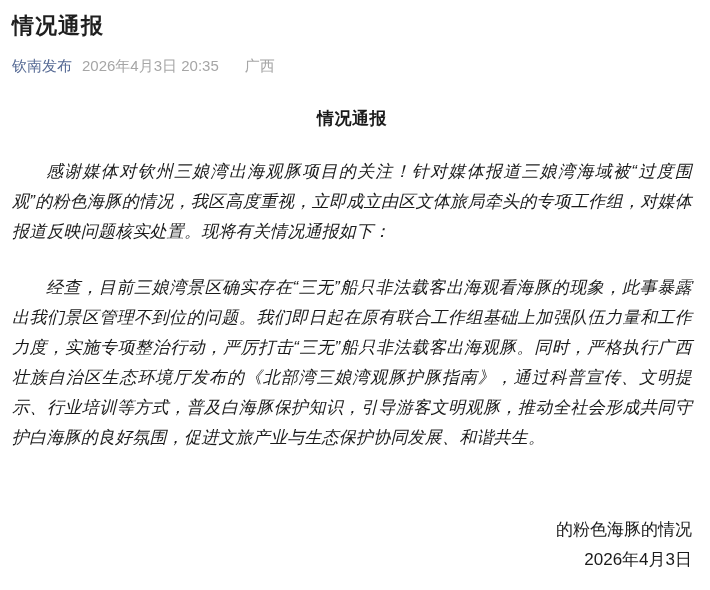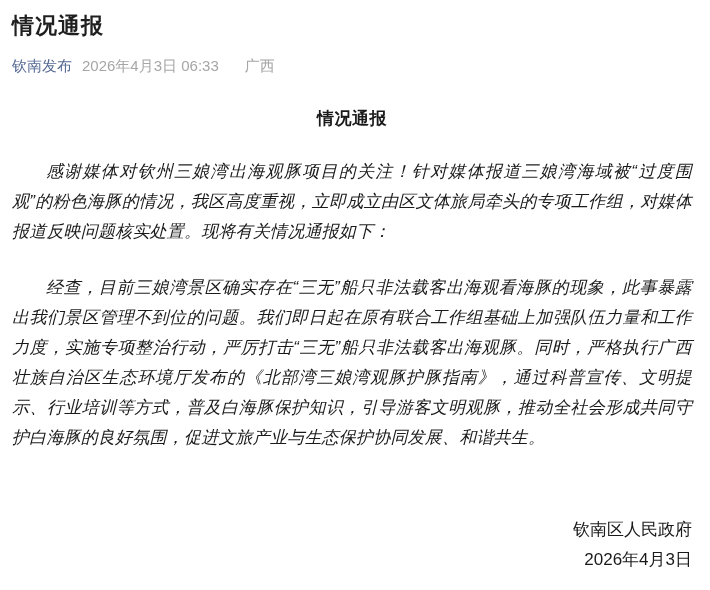--- a/index.html
+++ b/index.html
@@ -67,32 +67,32 @@
 </style>
 </head>
 <body>
 
 <div class="page">
 
   <h1 class="page-title">情况通报</h1>
 
   <div class="byline">
     <a class="author-link">钦南发布</a>
-    <span class="meta datetime">2026年4月3日 06:33</span>
+    <span class="meta datetime">2026年4月3日 20:35</span>
     <span class="meta location">广西</span>
   </div>
 
   <div class="article">
 
     <div class="article-heading">情况通报</div>
 
     <p class="para para-1">感谢媒体对钦州三娘湾出海观豚项目的关注！针对媒体报道三娘湾海域被“过度围观”的粉色海豚的情况，我区高度重视，立即成立由区文体旅局牵头的专项工作组，对媒体报道反映问题核实处置。现将有关情况通报如下：</p>
 
     <p class="para para-2">经查，目前三娘湾景区确实存在“三无”船只非法载客出海观看海豚的现象，此事暴露出我们景区管理不到位的问题。我们即日起在原有联合工作组基础上加强队伍力量和工作力度，实施专项整治行动，严厉打击“三无”船只非法载客出海观豚。同时，严格执行广西壮族自治区生态环境厅发布的《北部湾三娘湾观豚护豚指南》，通过科普宣传、文明提示、行业培训等方式，普及白海豚保护知识，引导游客文明观豚，推动全社会形成共同守护白海豚的良好氛围，促进文旅产业与生态保护协同发展、和谐共生。</p>
 
     <div class="signature">
-      <div>钦南区人民政府</div>
+      <div>的粉色海豚的情况</div>
       <div>2026年4月3日</div>
     </div>
 
   </div>
 
 </div>
 
 </body></html>

